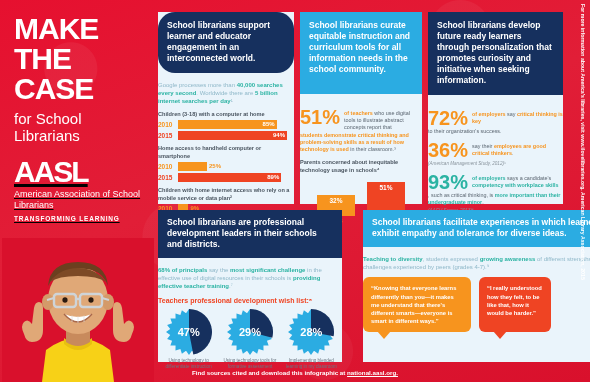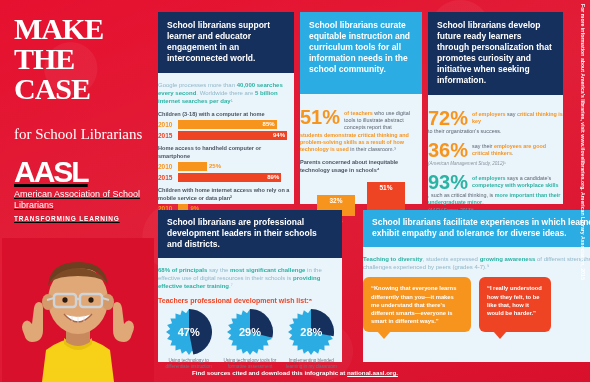--- a/index.html
+++ b/index.html
@@ -16,27 +16,27 @@
     background:
       radial-gradient(circle at 12% 18%, rgba(255,255,255,0.055) 0 26px, transparent 27px),
       radial-gradient(circle at 30% 62%, rgba(255,255,255,0.045) 0 34px, transparent 35px),
       radial-gradient(circle at 78% 8%, rgba(255,255,255,0.05) 0 30px, transparent 31px),
       radial-gradient(circle at 55% 92%, rgba(255,255,255,0.04) 0 28px, transparent 29px),
       linear-gradient(160deg, #e6102f 0%, #e11e37 45%, #d9102c 100%);
   }
 
   
   #left-col { position: absolute; left: 0; top: 0; width: 155px; height: 382px; }
-  #title-block { position: absolute; left: 14px; top: 14px; width: 135px; font-family: Liberation Serif, serif; }
+  #title-block { position: absolute; left: 14px; top: 14px; width: 135px; }
   .title-line {
     font-weight: bold; color: #fff; letter-spacing: -1px;
     font-size: 30px; line-height: 30px;
   }
   #title-sub {
-    color: #fff; font-size: 15px; line-height: 17px; margin-top: 22px; font-weight: normal;
+    color: #fff; font-size: 15px; line-height: 17px; margin-top: 6px; font-weight: normal;
   }
   #logo-block { position: absolute; left: 14px; top: 158px; width: 135px; text-decoration: underline; }
   #logo-mark {
     color: #fff; font-weight: bold; font-size: 30px; letter-spacing: -2px;
     line-height: 28px;
   }
   #logo-name { color: #fff; font-size: 9px; line-height: 10.5px; margin-top: 3px; }
   #logo-tag { color: #fff; font-size: 6.5px; font-weight: bold; letter-spacing: 0.8px; margin-top: 5px; }
 
   
@@ -48,21 +48,21 @@
   
   .panel {
     position: absolute; background: #eaf4fb;
     box-shadow: 0 0 0 0 rgba(0,0,0,0);
   }
   .panel-head { color: #fff; font-weight: bold; }
   .hd-navy { background: #16305e; }
   .hd-blue { background: #2bace2; }
 
   #p1 { left: 158px; top: 12px; width: 136px; height: 192px; }
-  #p1 .panel-head { font-size: 8.5px; line-height: 11px; padding: 8px 9px 9px; }
+  #p1 .panel-head { font-size: 8.5px; line-height: 11px; padding: 8px 9px 9px; border-radius: 17px; }
   #p2 { left: 300px; top: 12px; width: 122px; height: 192px; }
   #p2 .panel-head { font-size: 8.5px; line-height: 11px; padding: 8px 9px 19px; }
   #p3 { left: 428px; top: 12px; width: 135px; height: 192px; }
   #p3 .panel-head { font-size: 8.5px; line-height: 11px; padding: 8px 9px 9px; }
   #p4 { left: 158px; top: 210px; width: 184px; height: 152px; }
   #p4 .panel-head { font-size: 8.5px; line-height: 11px; padding: 7px 9px 8px; }
   #p5 { left: 348px; top: 210px; width: 257px; height: 152px; margin-left: 15px; }
   #p5 .panel-head { font-size: 8.5px; line-height: 11px; padding: 7px 9px 8px; }
 
   .panel-body { padding: 8px 0; }

